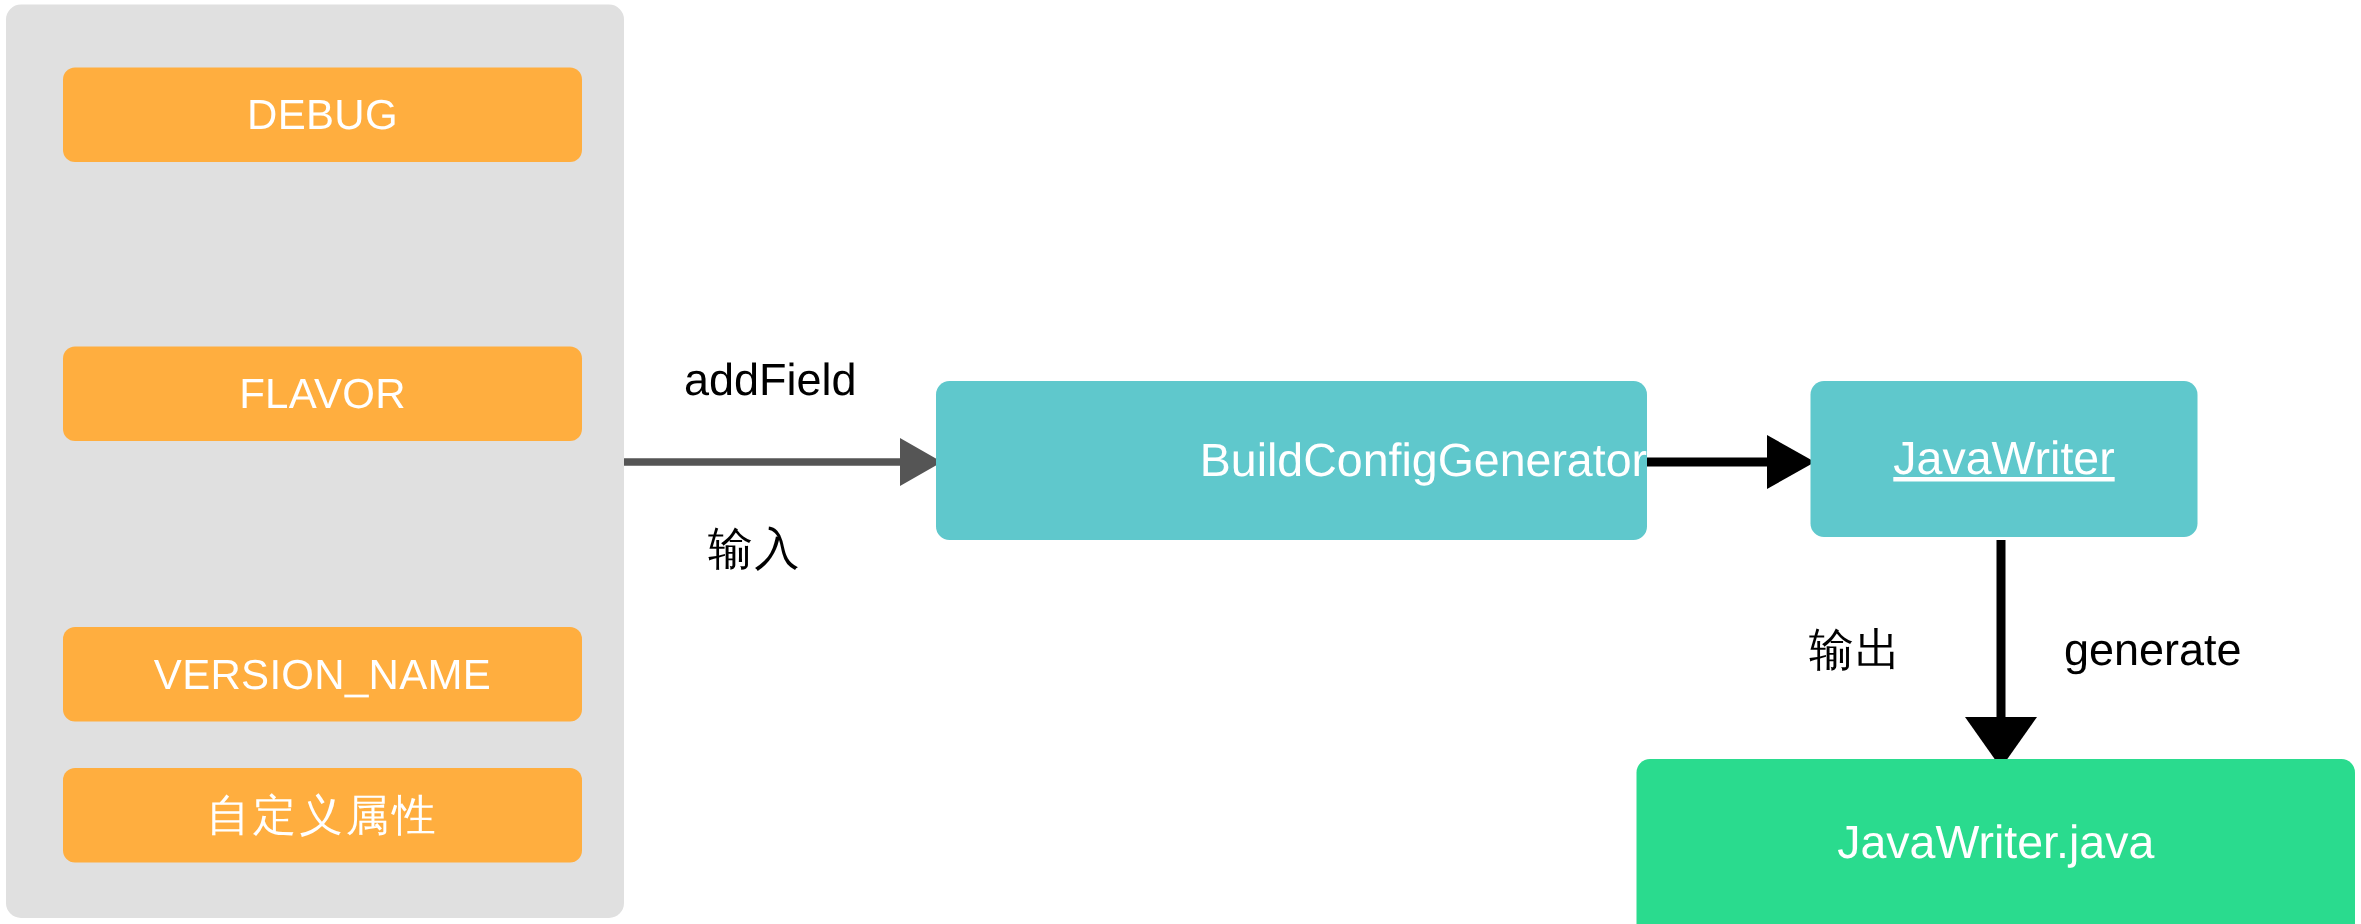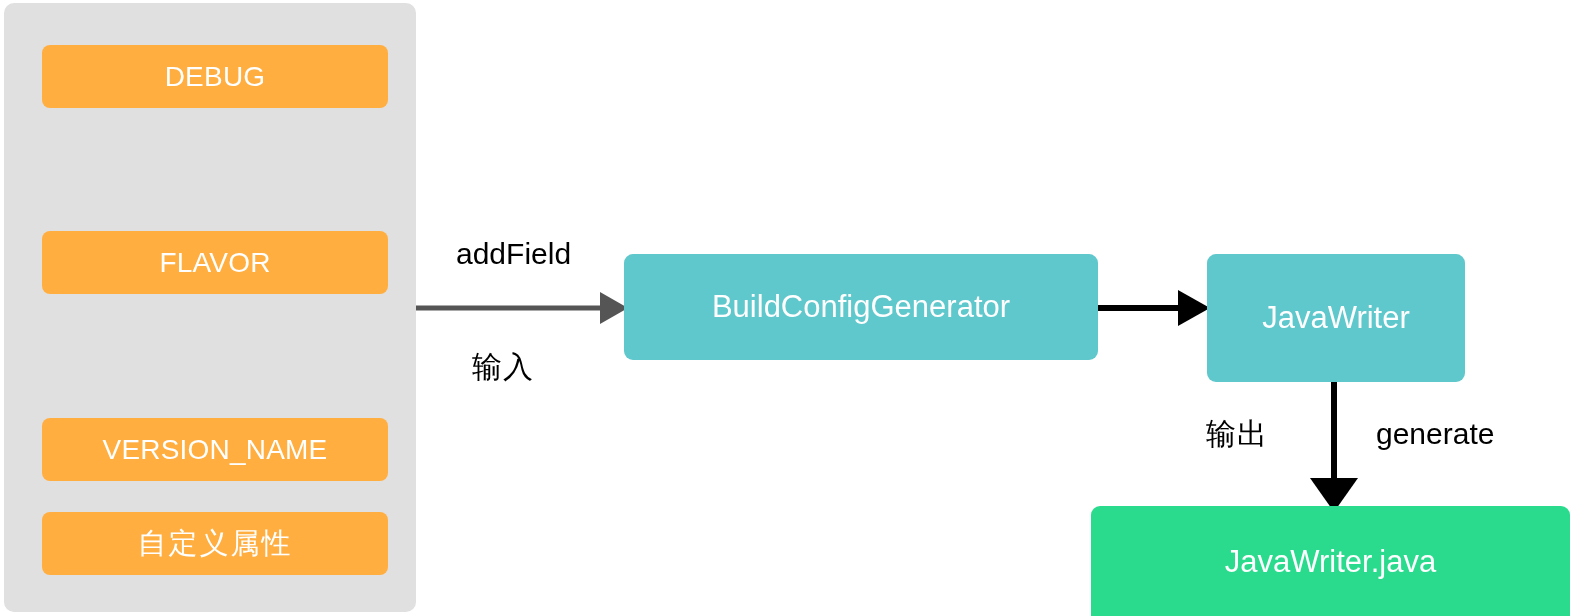--- a/index.html
+++ b/index.html
@@ -58,28 +58,30 @@
     white-space: nowrap;
     box-sizing: border-box;
   }
   .node-generator {
     left: 624px;
     top: 254px;
     width: 474px;
     height: 106px;
     background: #5fc8cc;
     font-size: 31px;
+    justify-content: flex-end;
   }
   .node-writer {
     left: 1207px;
     top: 254px;
     width: 258px;
-    height: 128px;
+    height: 104px;
     background: #5fc8cc;
     font-size: 31px;
+    text-decoration: underline;
   }
   .node-output {
     left: 1091px;
     top: 506px;
     width: 479px;
     height: 126px;
     background: #2adb8e;
     font-size: 31px;
     align-items: flex-start;
     padding-top: 38px;

